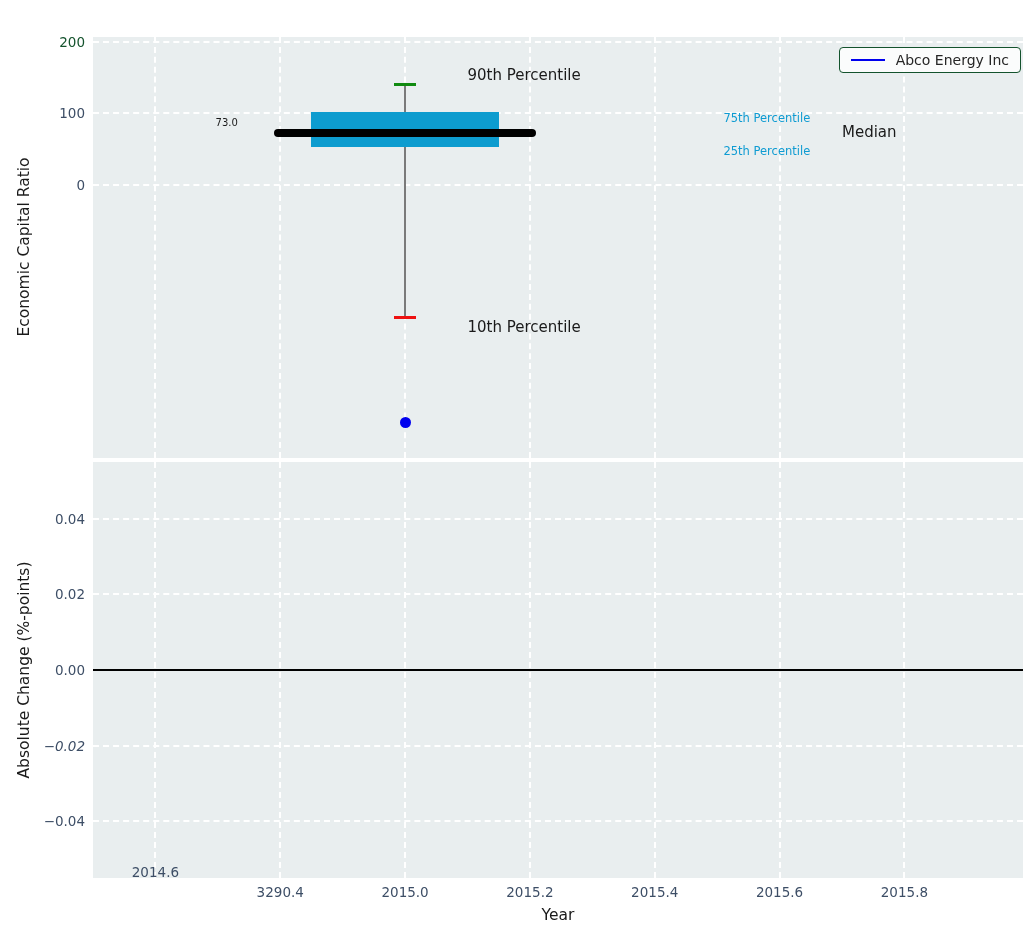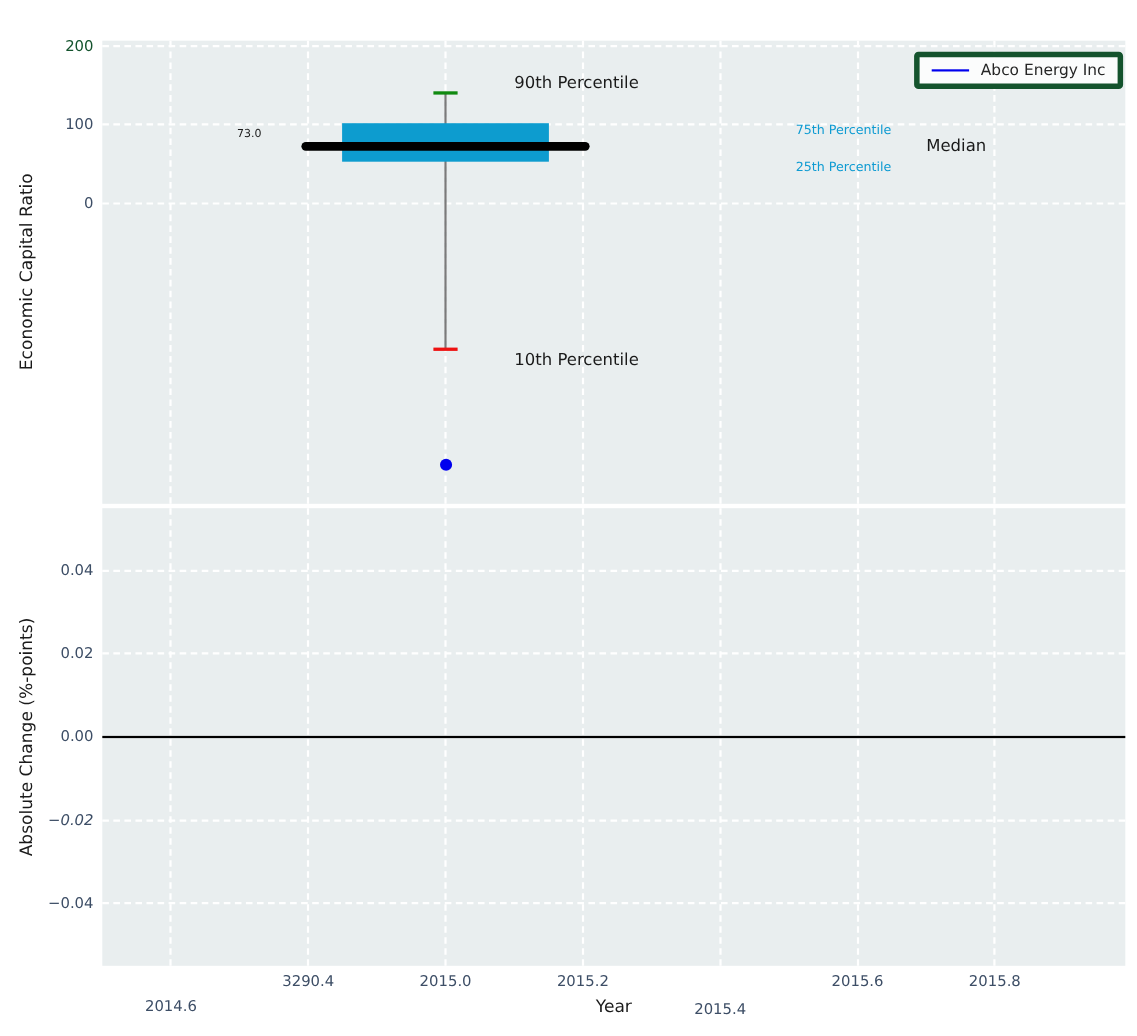--- a/index.html
+++ b/index.html
@@ -22,21 +22,21 @@
     white-space:nowrap;font-size:15.5px;color:#1a1a1a;
   }
   .xlab{
     position:absolute;transform:translate(-50%,0);
     font-size:15.5px;color:#1a1a1a;
   }
   .ann{position:absolute;white-space:nowrap;}
   .legend{
     position:absolute;right:13px;top:47px;display:flex;align-items:center;
     padding:4px 11px;background:rgba(255,255,255,0.8);
-    border:5px solid #14532d;border-radius:4px;
+    border:1px solid #14532d;border-radius:4px;
   }
   .legend-line{display:inline-block;width:34px;height:0;border-top:2.5px solid #0000ee;margin-right:11px;}
   .legend-text{font-size:14px;color:#262626;}
   .abs{position:absolute;}
 </style>
 </head>
 <body>
 
 <div class="fig">
 
@@ -83,25 +83,25 @@
   <div class="ylab" style="left:24px;top:670px;">Absolute Change (%-points)</div>
   <div class="xlab" style="left:558px;top:906px;">Year</div>
 <div class="tick ytick" style="left: 85px; top: 184.958px; color: rgb(61, 78, 102);">0</div>
     <div class="tick ytick" style="left: 85px; top: 113.48px; color: rgb(61, 78, 102);">100</div>
     <div class="tick ytick" style="left: 85px; top: 42.0034px; color: #14532d;">200</div>
     <div class="tick ytick" style="left: 85px; top: 821.273px; color: rgb(61, 78, 102);">−0.04</div>
     <div class="tick ytick" style="left: 85px; top: 745.636px; color: rgb(61, 78, 102); font-style: italic;">−0.02</div>
     <div class="tick ytick" style="left: 85px; top: 670px; color: rgb(61, 78, 102);">0.00</div>
     <div class="tick ytick" style="left: 85px; top: 594.364px; color: rgb(61, 78, 102);">0.02</div>
     <div class="tick ytick" style="left: 85px; top: 518.727px; color: rgb(61, 78, 102);">0.04</div>
-    <div class="tick xtick" style="left: 155.416px; top: 907px; color: rgb(61, 78, 102);">2014.6</div>
+    <div class="tick xtick" style="left: 155.416px; top: 864px; color: rgb(61, 78, 102);">2014.6</div>
     <div class="tick xtick" style="left: 280.248px; top: 884px; color: rgb(61, 78, 102);">3290.4</div>
     <div class="tick xtick" style="left: 405.081px; top: 884px; color: rgb(61, 78, 102);">2015.0</div>
     <div class="tick xtick" style="left: 529.913px; top: 884px; color: rgb(61, 78, 102);">2015.2</div>
-    <div class="tick xtick" style="left: 654.745px; top: 884px; color: rgb(61, 78, 102); margin-top: 26px;">2015.4</div>
+    <div class="tick xtick" style="left: 654.745px; top: 884px; color: rgb(61, 78, 102);">2015.4</div>
     <div class="tick xtick" style="left: 779.577px; top: 884px; color: rgb(61, 78, 102);">2015.6</div>
     <div class="tick xtick" style="left: 904.409px; top: 884px; color: rgb(61, 78, 102);">2015.8</div>
     <div class="ann" style="left: 467.497px; top: 74.8829px; font-size: 15px; color: rgb(26, 26, 26); transform: translateY(-50%);">90th Percentile</div>
     <div class="ann" style="left: 467.497px; top: 327.197px; font-size: 15px; color: rgb(26, 26, 26); transform: translateY(-50%);">10th Percentile</div>
     <div class="ann" style="left: 723.403px; top: 117.769px; font-size: 11.5px; color: rgb(14, 155, 210); transform: translateY(-50%);">75th Percentile</div>
     <div class="ann" style="left: 723.403px; top: 151px; font-size: 11.5px; color: rgb(14, 155, 210); transform: translateY(-50%);">25th Percentile</div>
     <div class="ann" style="left: 841.993px; top: 132.065px; font-size: 15px; color: rgb(26, 26, 26); transform: translateY(-50%);">Median</div>
     <div class="ann" style="left: 237.805px; top: 122.058px; font-size: 10px; color: rgb(26, 26, 26); transform: translate(-100%, -50%);">73.0</div>
   </div>
 

